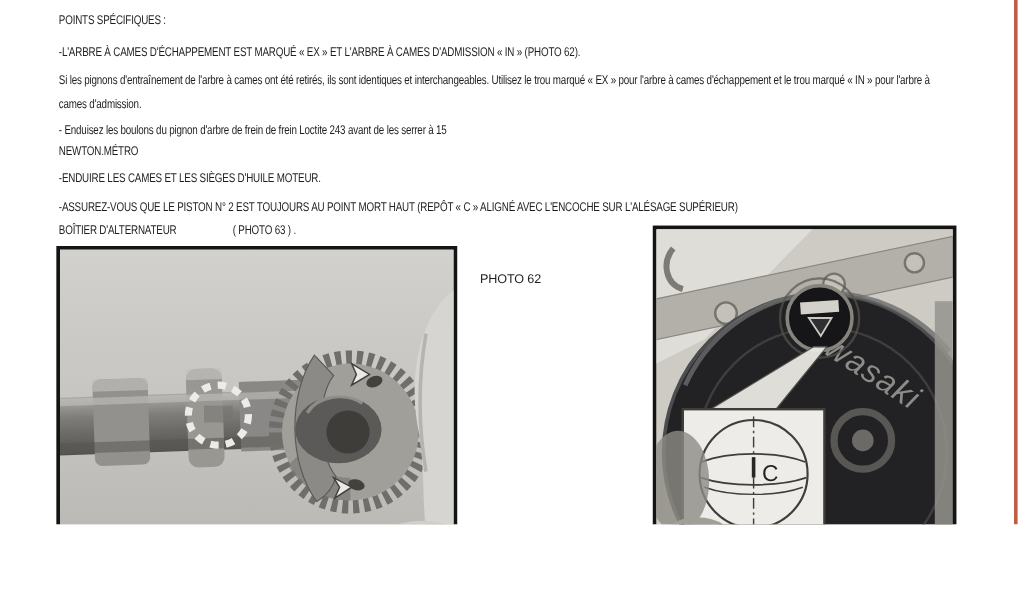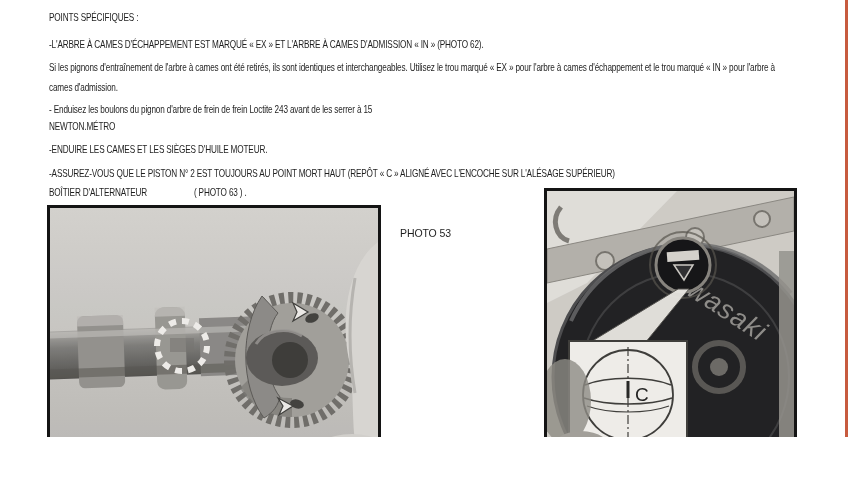--- a/index.html
+++ b/index.html
@@ -41,21 +41,21 @@
   <div class="tline" style="top:61px;">Si les pignons d'entraînement de l'arbre à cames ont été retirés, ils sont identiques et interchangeables. Utilisez le trou marqué « EX » pour l'arbre à cames d'échappement et le trou marqué « IN » pour l'arbre à</div>
   <div class="tline" style="top:81px;">cames d'admission.</div>
   <div class="tline" style="top:103px;">- Enduisez les boulons du pignon d'arbre de frein de frein Loctite 243 avant de les serrer à 15</div>
   <div class="tline" style="top:120px;">NEWTON.MÉTRO</div>
   <div class="tline" style="top:143px;">-ENDUIRE LES CAMES ET LES SIÈGES D'HUILE MOTEUR.</div>
   <div class="tline" style="top:167px;">-ASSUREZ-VOUS QUE LE PISTON N° 2 EST TOUJOURS AU POINT MORT HAUT (REPÔT « C » ALIGNÉ AVEC L'ENCOCHE SUR L'ALÉSAGE SUPÉRIEUR)</div>
   <div class="tline" style="top:186px;">
     <span>BOÎTIER D'ALTERNATEUR</span><span class="ref-gap">( PHOTO 63 ) .</span>
   </div>
 
-  <div class="caption" style="left:400px;top:227px;">PHOTO 53</div>
+  <div class="caption" style="left:400px;top:227px;">PHOTO 62</div>
   <div class="caption" style="left:517px;top:456px;">PHOTO 63</div>
 
   <div class="photo-frame" id="photo62-frame">
     <svg width="328" height="266" viewBox="0 0 328 266">
       <defs>
         <linearGradient id="bg62" x1="0" y1="0" x2="0" y2="1">
           <stop offset="0" stop-color="#d8d6d2"></stop>
             <stop offset="0.55" stop-color="#c9c7c3"></stop>
             <stop offset="1" stop-color="#bcbab6"></stop>
         </linearGradient>

